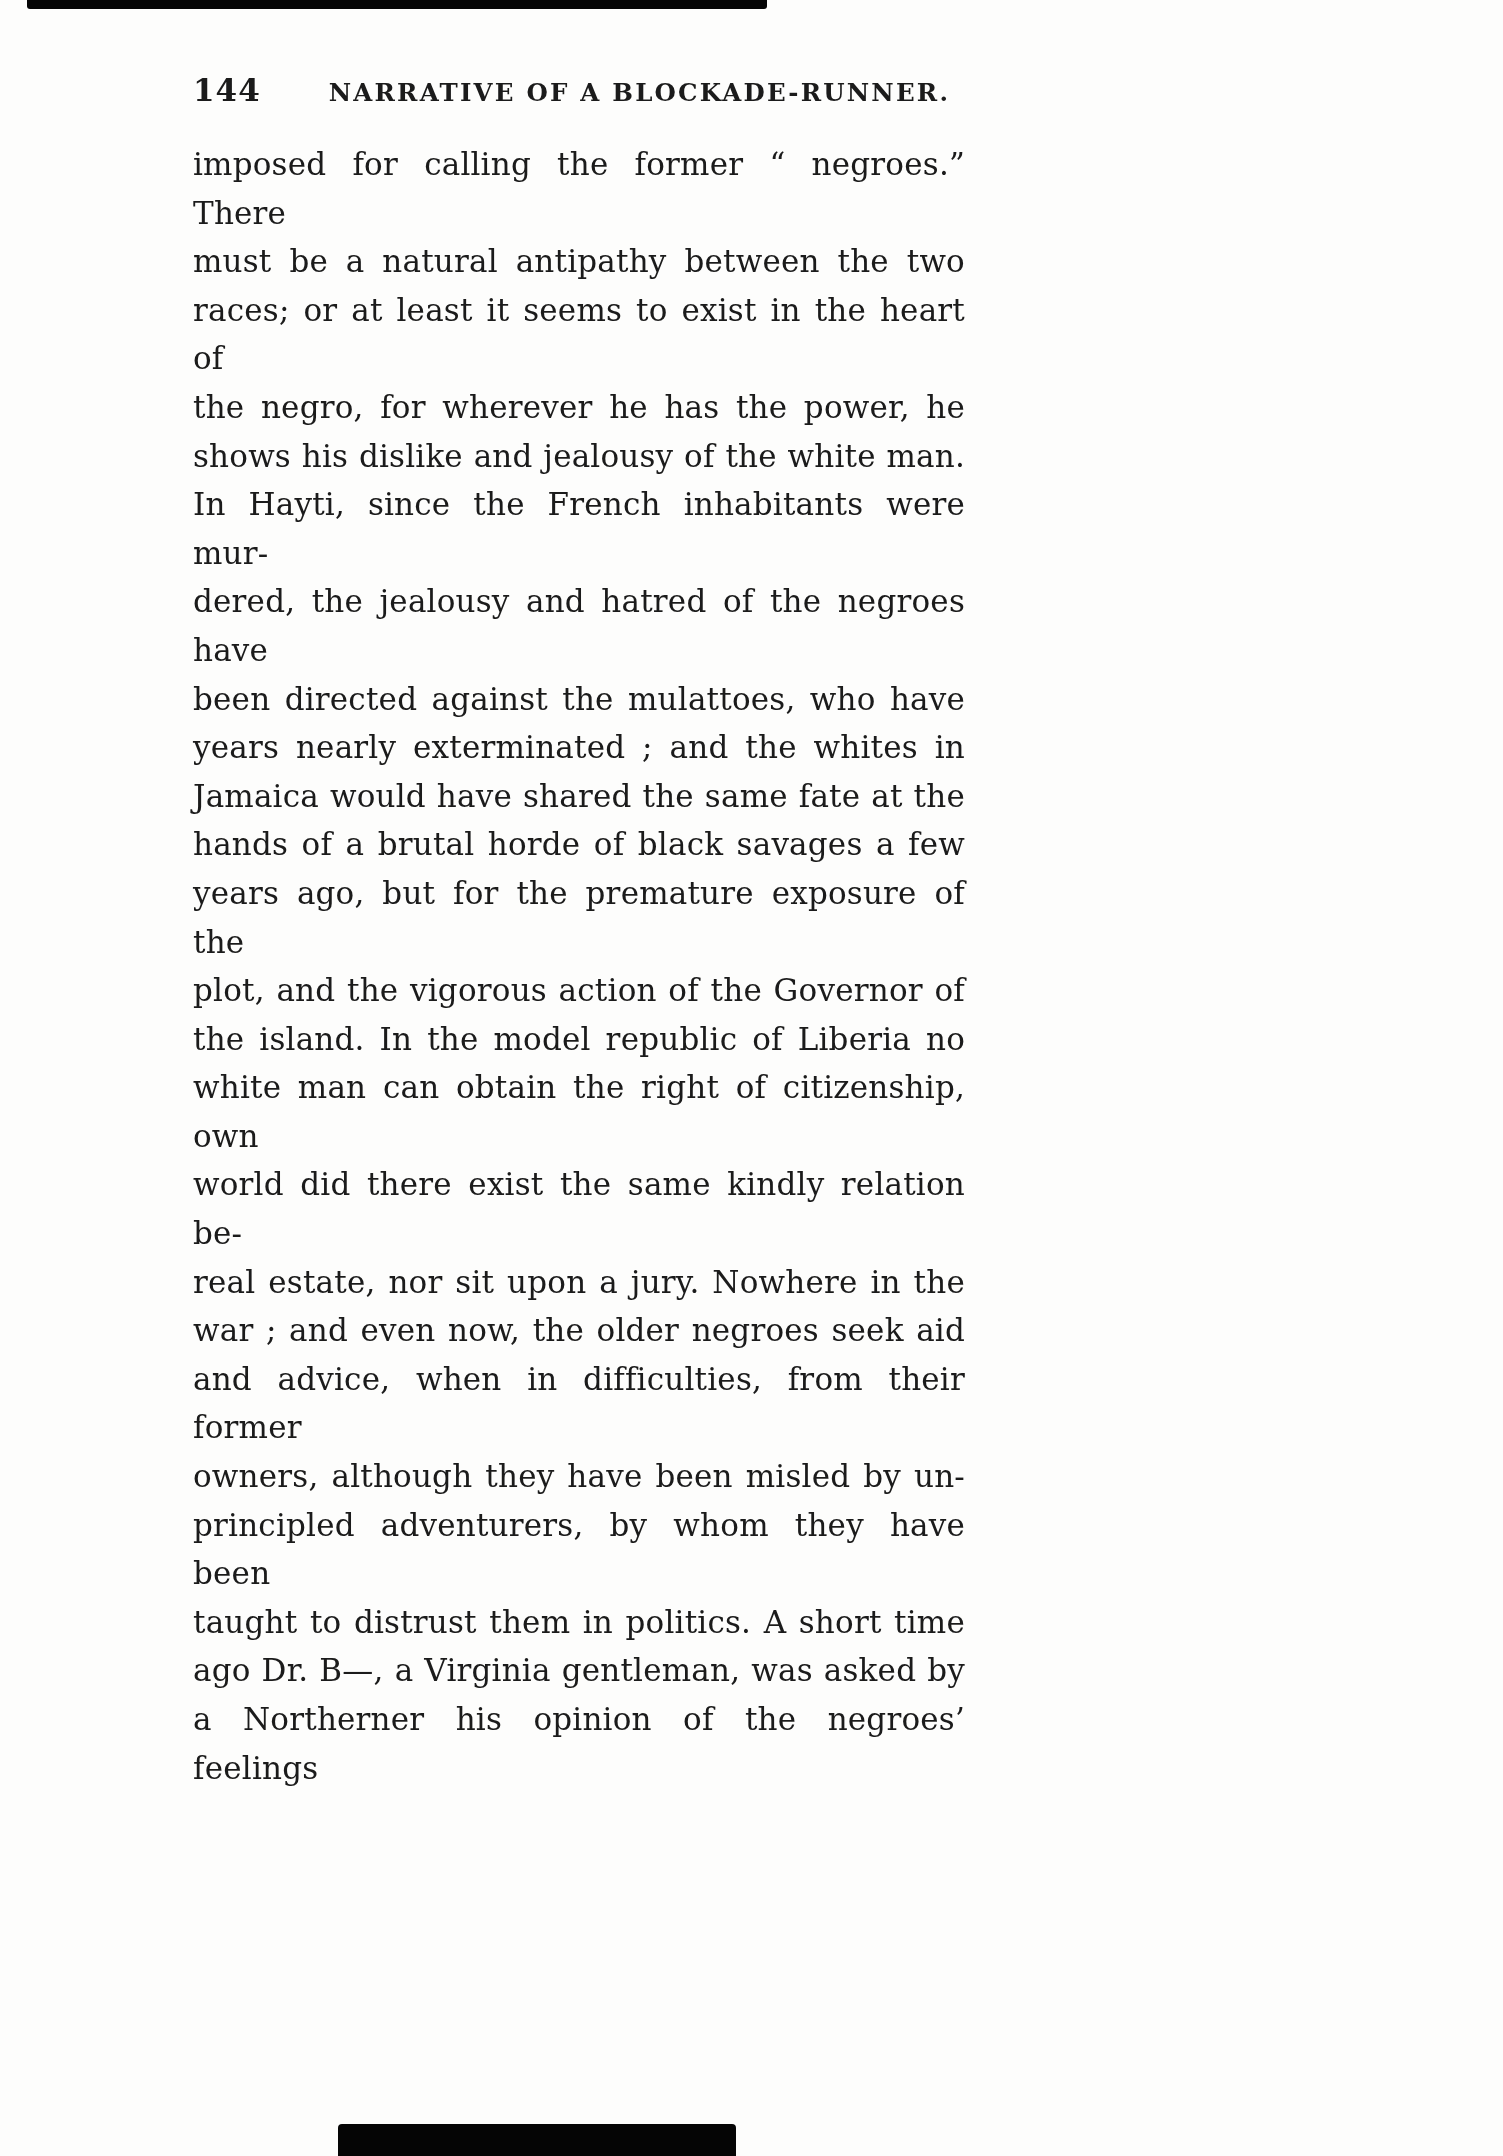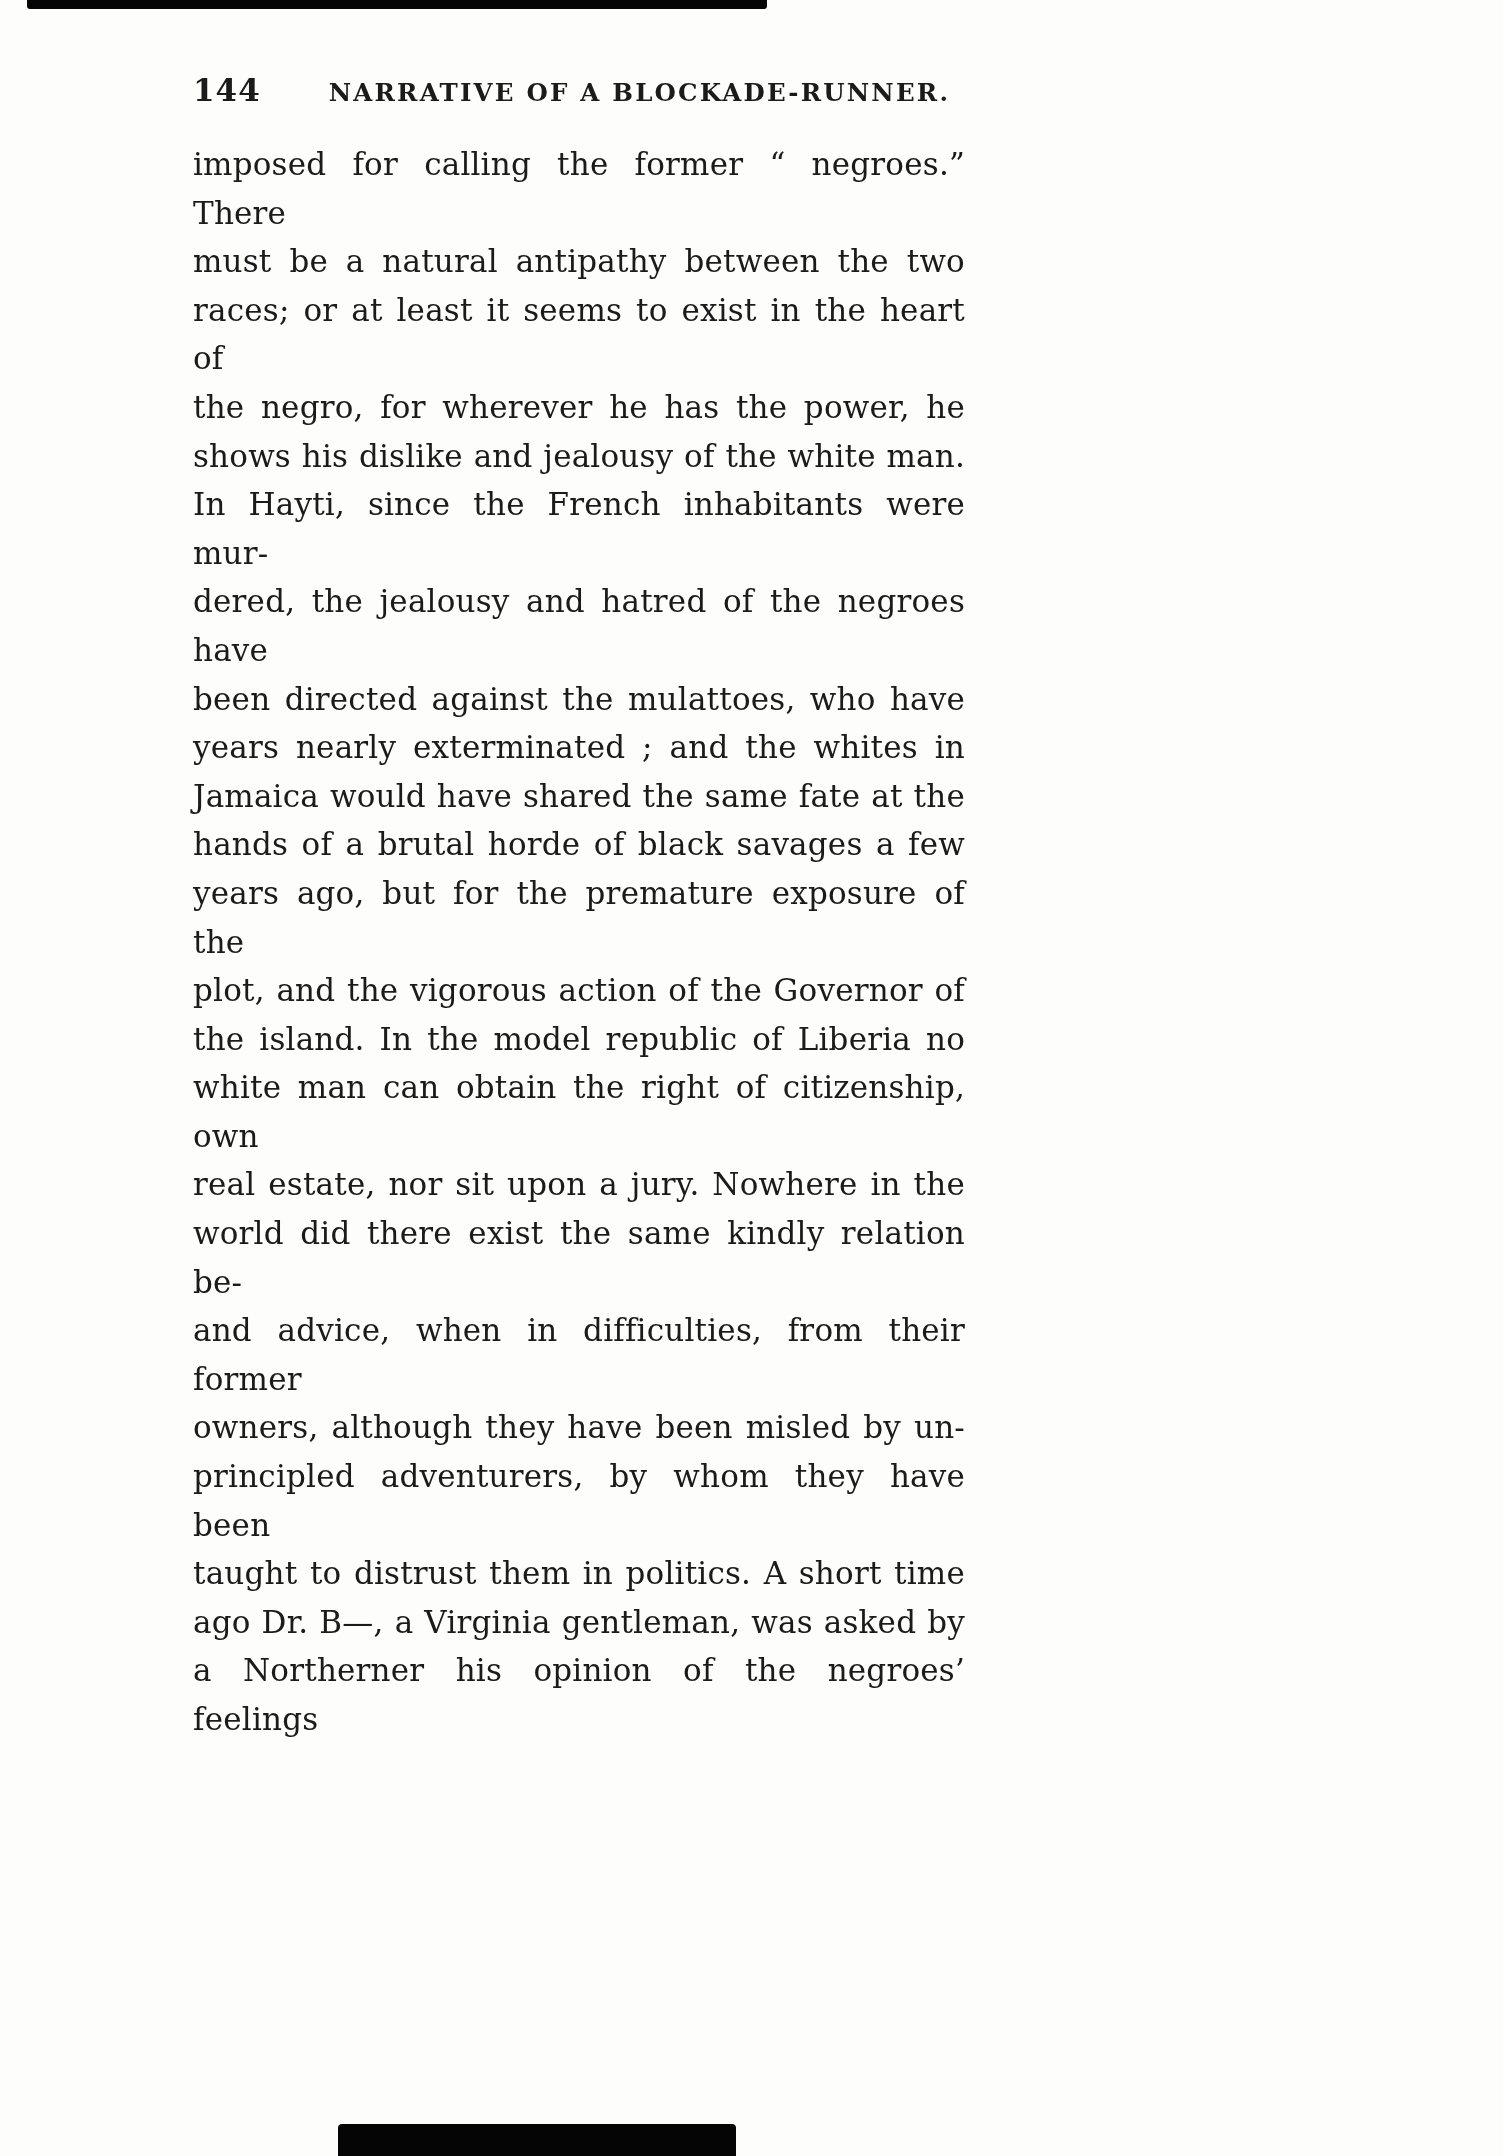--- a/index.html
+++ b/index.html
@@ -96,22 +96,23 @@
       <div class="line">In Hayti, since the French inhabitants were mur-</div>
       <div class="line">dered, the jealousy and hatred of the negroes have</div>
       <div class="line">been directed against the mulattoes, who have</div>
       <div class="line">years nearly exterminated ; and the whites in</div>
       <div class="line">Jamaica would have shared the same fate at the</div>
       <div class="line">hands of a brutal horde of black savages a few</div>
       <div class="line">years ago, but for the premature exposure of the</div>
       <div class="line">plot, and the vigorous action of the Governor of</div>
       <div class="line">the island.  In the model republic of Liberia no</div>
       <div class="line">white man can obtain the right of citizenship, own</div>
+      <div class="line">world did there exist the same kindly relation be-</div>
       <div class="line">real estate, nor sit upon a jury.  Nowhere in the</div>
-      <div class="line">world did there exist the same kindly relation be-</div>
+      <div class="line">war ; and even now, the older negroes seek aid</div>
       <div class="line">and advice, when in difficulties, from their former</div>
       <div class="line">owners, although they have been misled by un-</div>
       <div class="line">principled adventurers, by whom they have been</div>
       <div class="line">taught to distrust them in politics.  A short time</div>
       <div class="line">ago Dr. B—, a Virginia gentleman, was asked by</div>
       <div class="line">a Northerner his opinion of the negroes’ feelings</div>
     </div>
 
   <div class="artifact-bottom"></div>
 

